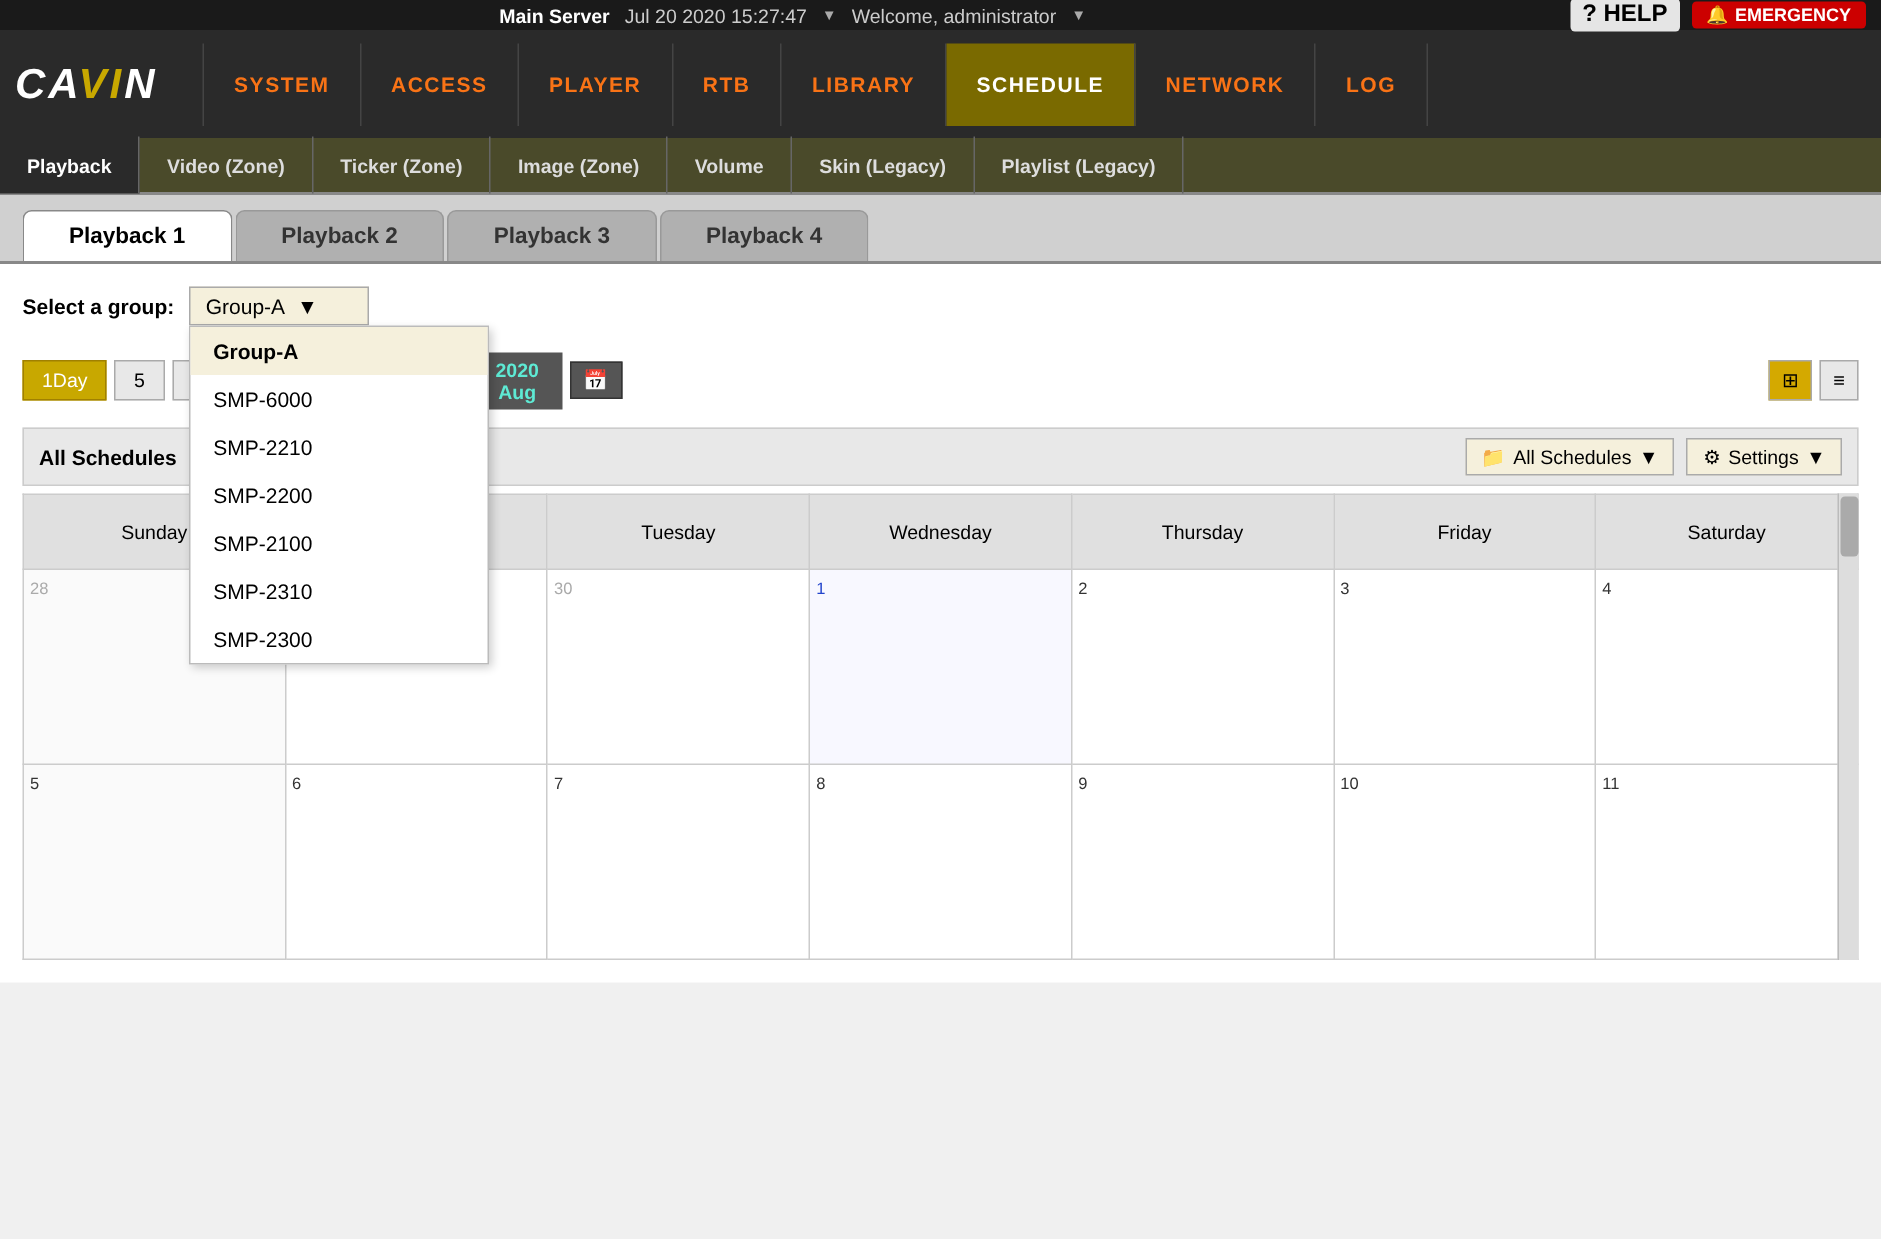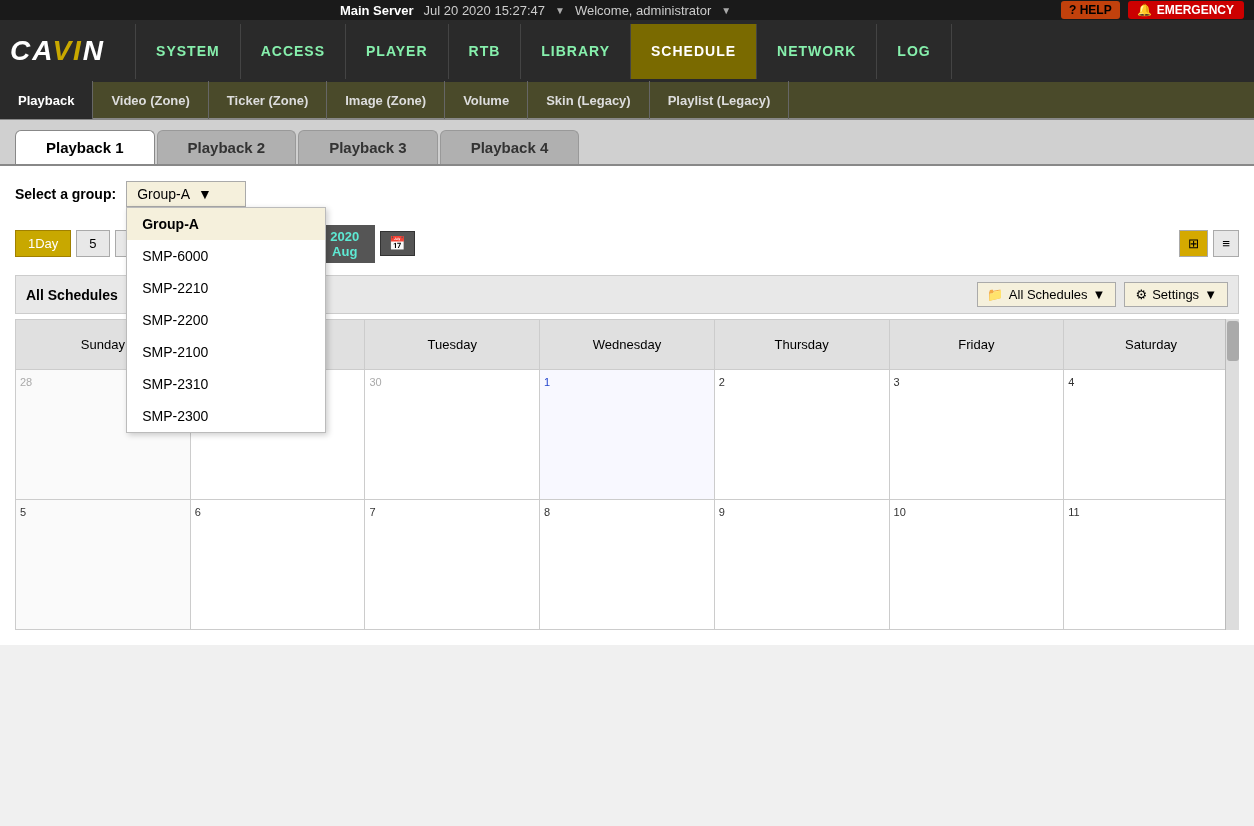--- a/index.html
+++ b/index.html
@@ -16,25 +16,25 @@
       height: 20px;
       font-size: 13px;
     }
     .top-bar-center { display: flex; align-items: center; gap: 10px; }
     .top-bar-right { display: flex; align-items: center; gap: 8px; }
     .server-name { color: #fff; font-weight: bold; }
     .datetime { color: #ccc; }
     .dropdown-arrow { color: #aaa; font-size: 10px; }
     .welcome { color: #ccc; }
     .help-btn {
-      background: #c2410c;
+      background: #e5e5e5;
       color: #000;
       border: none;
       padding: 2px 8px;
-      font-size: 12px;
+      font-size: 16px;
       font-weight: bold;
       cursor: pointer;
       border-radius: 3px;
     }
     .emergency-btn {
       background: #cc0000;
       color: #fff;
       border: none;
       padding: 2px 10px;
       font-size: 12px;
@@ -42,40 +42,40 @@
       cursor: pointer;
       border-radius: 3px;
       display: flex; align-items: center; gap: 4px;
     }
 
     
     .logo-bar {
       background: #2a2a2a;
       display: flex;
       align-items: center;
-      height: 62px;
+      height: 72px;
       padding: 0 10px;
     }
     .logo {
       color: #fff;
       font-size: 28px;
       font-weight: bold;
       font-style: italic;
       letter-spacing: 2px;
       margin-right: 30px;
     }
     .logo span { color: #c8a800; }
 
     
     .main-nav {
       display: flex;
       flex: 1;
     }
     .nav-item {
-      color: #86efac;
+      color: #f97316;
       padding: 0 20px;
       height: 55px;
       display: flex;
       align-items: center;
       font-size: 14px;
       font-weight: bold;
       cursor: pointer;
       text-transform: uppercase;
       letter-spacing: 1px;
       border-right: 1px solid #444;

